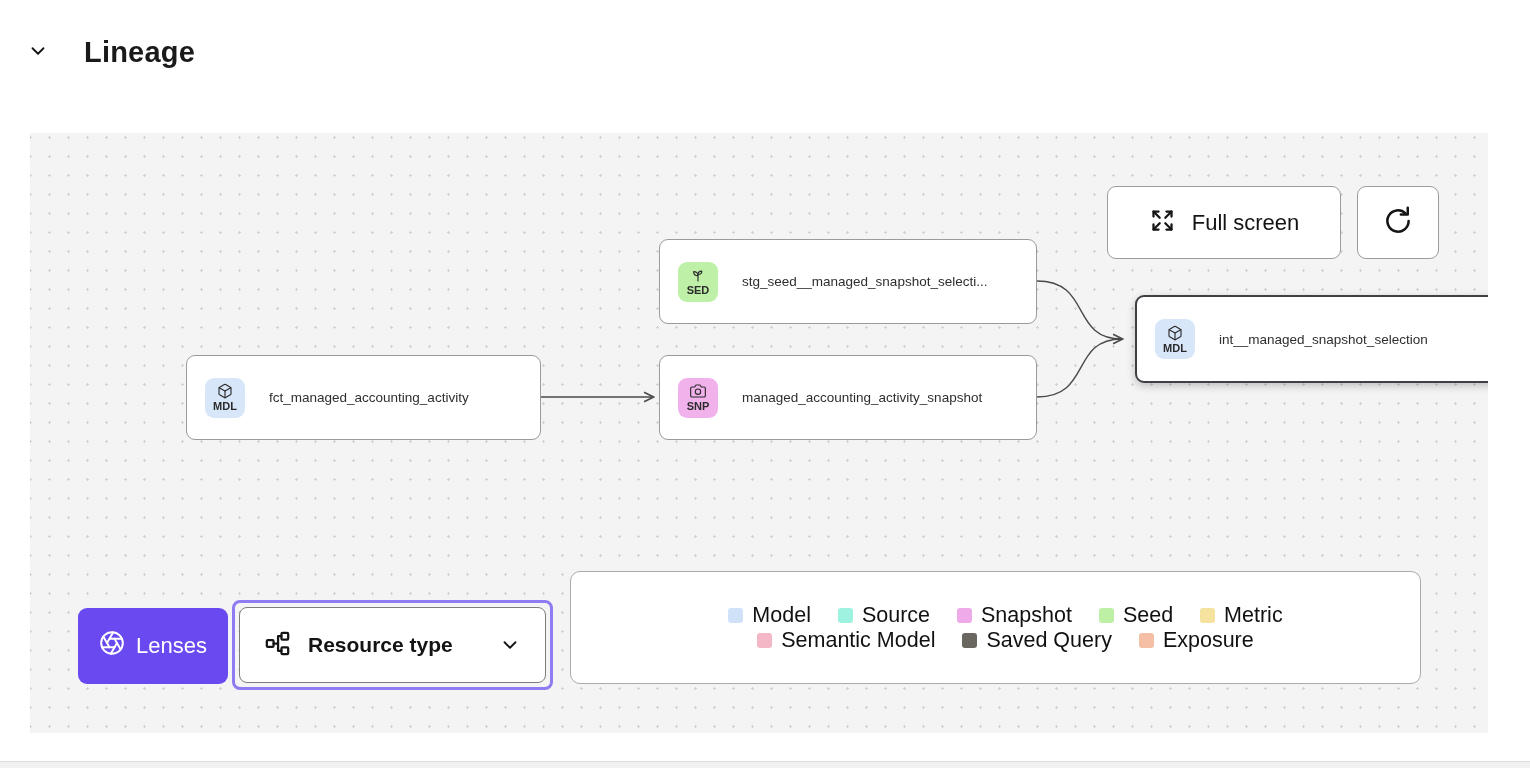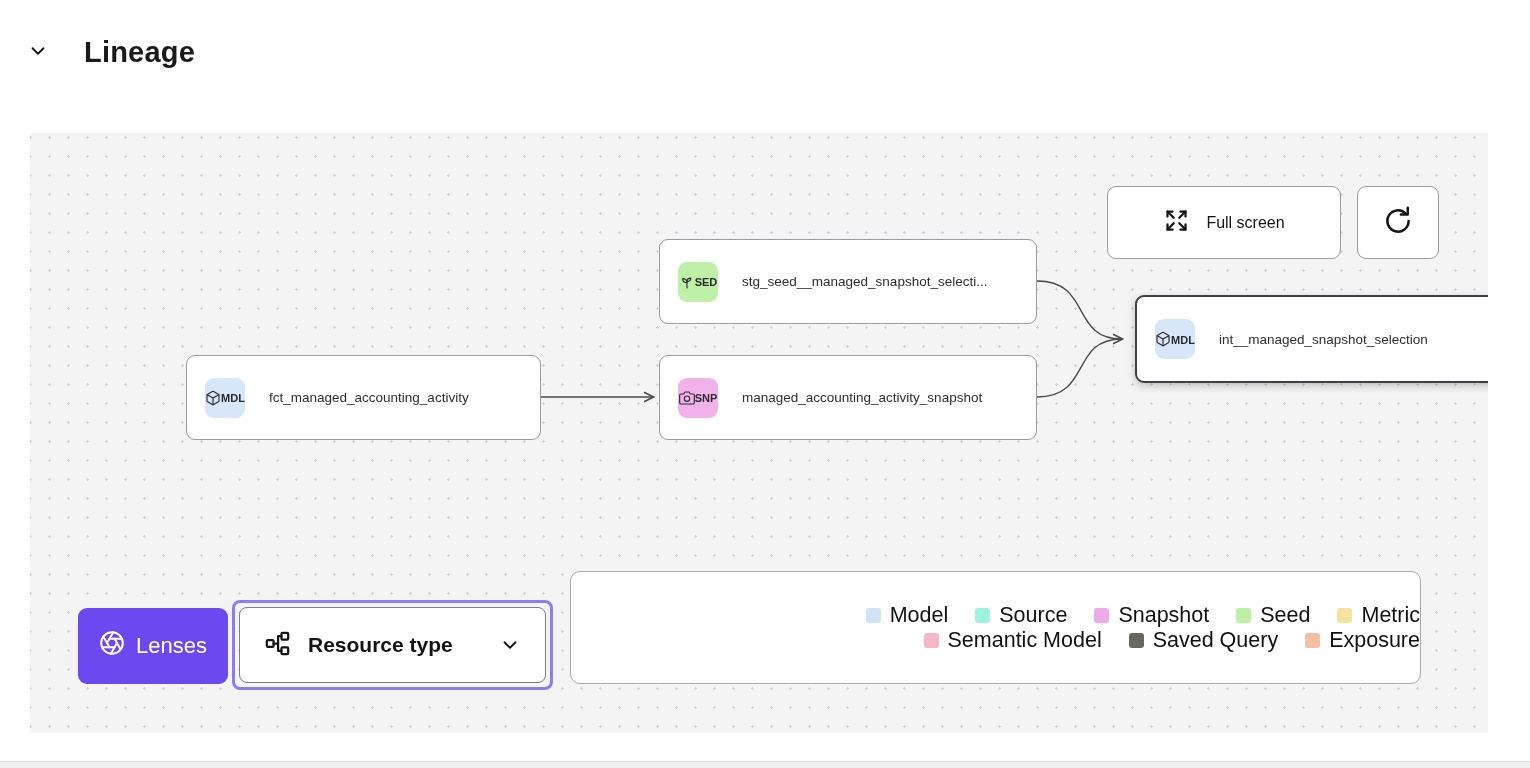--- a/index.html
+++ b/index.html
@@ -40,38 +40,38 @@
     border: 1px solid var(--node-border, #9a9aa0); border-radius: 9px;
     display: flex; align-items: center; gap: 24px; padding-left: 18px;
     cursor: pointer;
   }
   .node.selected {
     border: 2px solid var(--selected-node-border, #3f3f46);
     box-shadow: 0 3px 8px rgba(0,0,0,.22);
   }
   .badge {
     width: 40px; height: 40px; border-radius: 9px; flex: 0 0 40px;
-    display: flex; align-items: center; justify-content: center;
+    display: flex; flex-direction: column; align-items: center; justify-content: center;
   }
   .badge-model    { background: var(--badge-model-bg, #d8e6fa); }
   .badge-seed     { background: var(--badge-seed-bg, #bff0a8); }
   .badge-snapshot { background: var(--badge-snapshot-bg, #f1b2ec); }
   .badge svg { display: block; }
   .badge-label { font-size: 11px; font-weight: 600; color: #2b2b2b; line-height: 1; margin-top: 2px; }
   .node-label { font-size: 13.5px; color: #2e2e2e; white-space: nowrap; }
 
   
   .btn {
     position: absolute; background: #fff;
     border: 1.5px solid #9c9c9c; border-radius: 9px;
     display: flex; align-items: center; justify-content: center;
     cursor: pointer; color: #141414;
   }
   .fullscreen-btn { left: 1077px; top: 53px; width: 234px; height: 73px; gap: 16px; }
-  .fullscreen-btn .btn-label { font-size: 16px; font-weight: 500; }
+  .fullscreen-btn .btn-label { font-size: 22px; font-weight: 500; }
   .refresh-btn { left: 1327px; top: 53px; width: 82px; height: 73px; }
 
   
   .lenses-btn {
     position: absolute; left: 48px; top: 475px; width: 150px; height: 76px;
     background: var(--accent-purple, #6a4af0); border-radius: 9px;
     display: flex; align-items: center; justify-content: center; gap: 11px;
     color: #fff; font-size: 22px; font-weight: 500; cursor: pointer;
   }
   .resource-ring {
@@ -85,21 +85,21 @@
     display: flex; align-items: center; padding: 0 24px; gap: 17px;
     cursor: pointer;
   }
   .resource-btn .btn-label { font-size: 21px; font-weight: 700; color: #141414; }
   .resource-btn .dd-chevron { margin-left: auto; display: flex; }
 
   
   .legend {
     position: absolute; left: 540px; top: 438px; width: 851px; height: 113px;
     background: #fff; border: 1.5px solid #ababab; border-radius: 10px;
-    display: flex; flex-direction: column; align-items: flex-end; justify-content: center;
+    display: flex; flex-direction: column; align-items: center; justify-content: center;
     padding-left: 20px;
   }
   .legend-row { display: flex; align-items: center; justify-content: center; gap: 27px; }
   .legend-item { display: flex; align-items: center; gap: 9px; }
   .legend-swatch { width: 15px; height: 15px; border-radius: 3px; flex: 0 0 15px; }
   .legend-label { font-size: 21.5px; color: #111; }
 
   
   .bottom-divider {
     position: absolute; left: 0; top: 761px; width: 100%; height: 7px;

